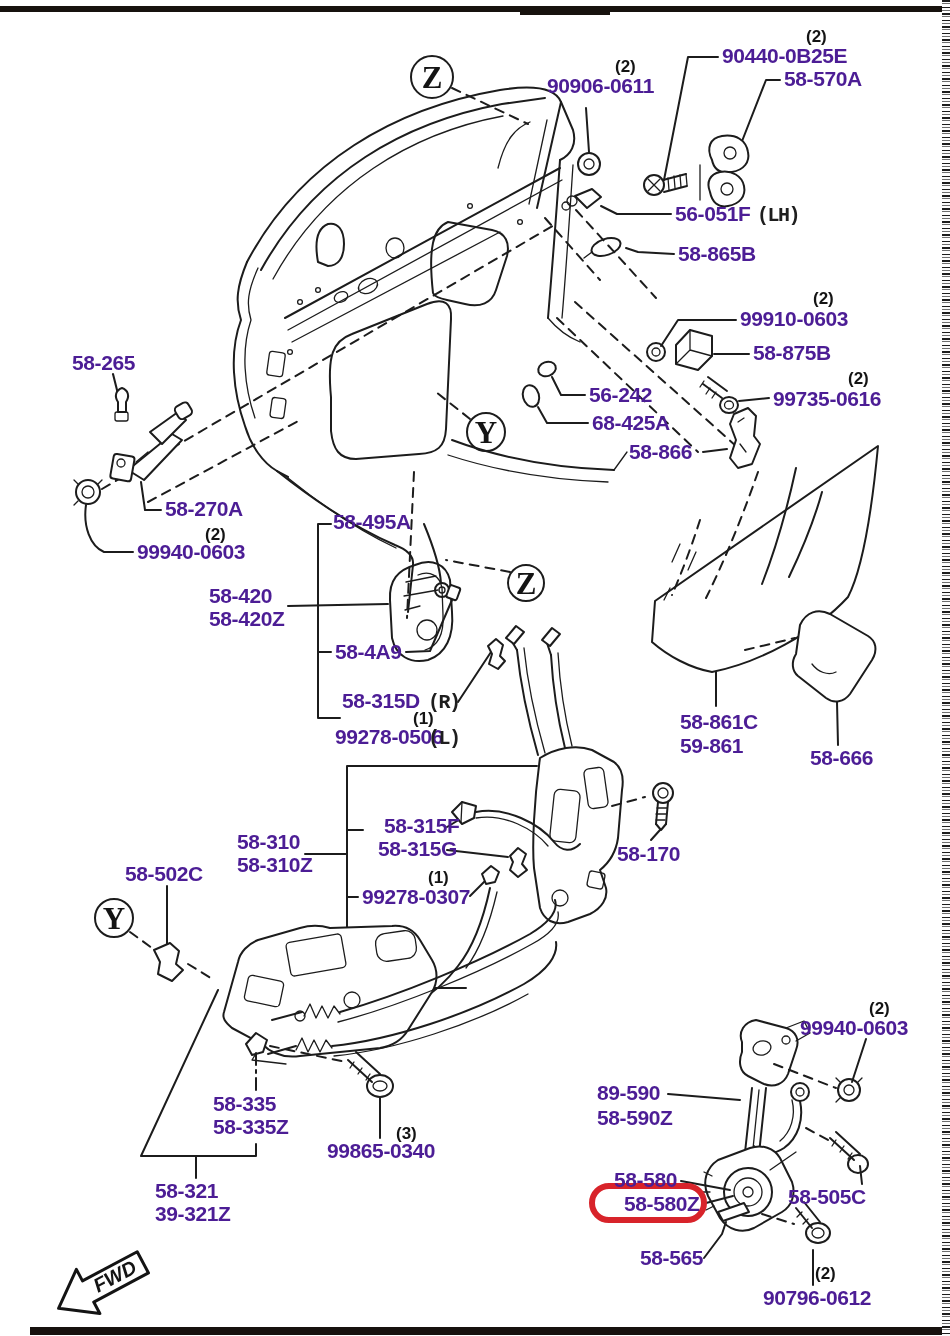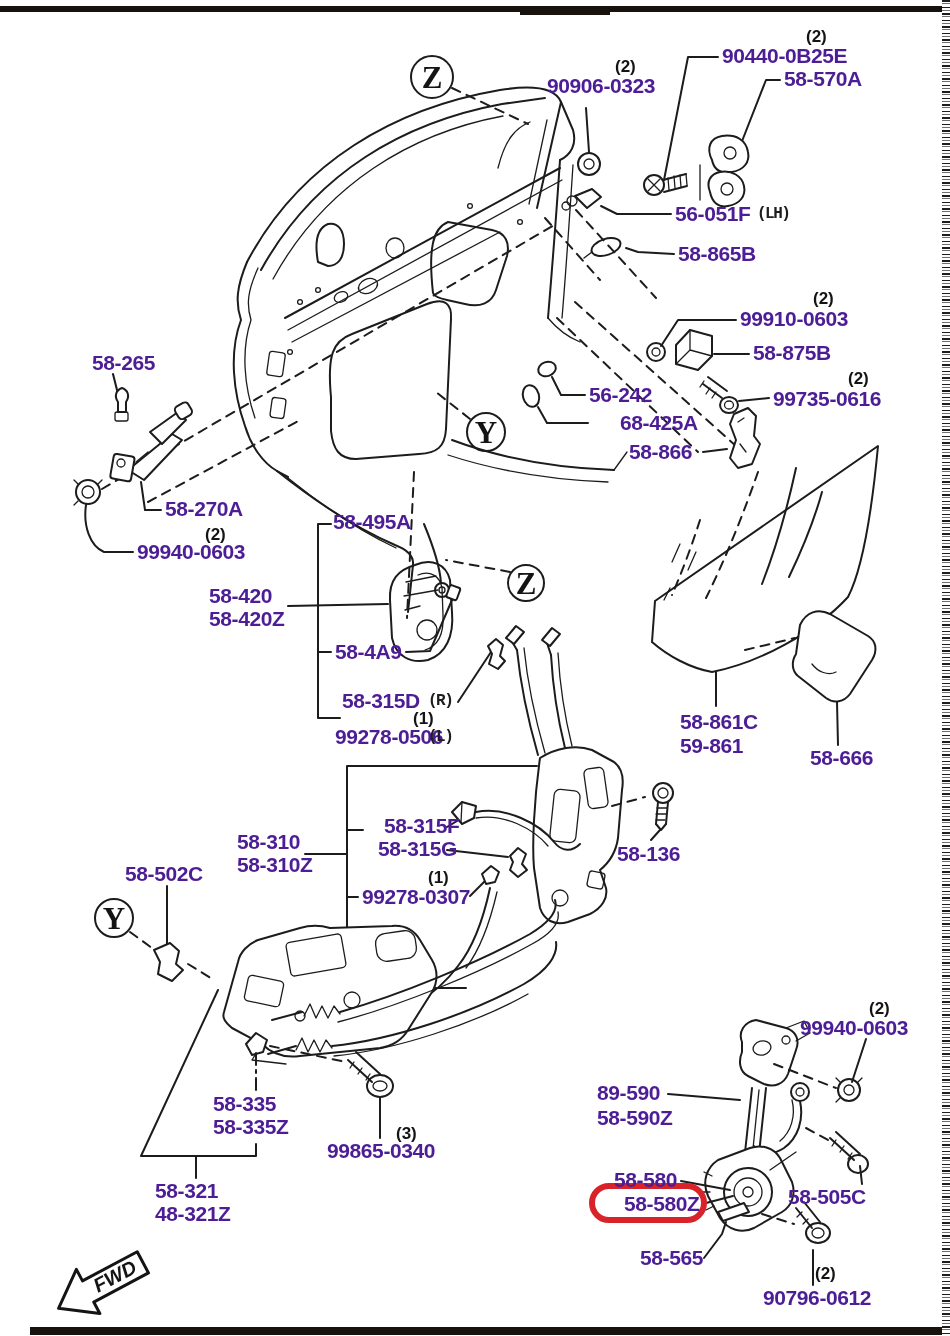--- a/index.html
+++ b/index.html
@@ -2,21 +2,21 @@
 <html><head>
 <meta charset="utf-8">
 <style>
   html,body{margin:0;padding:0;background:#e8e8e8}
   .page{position:relative;width:950px;height:1336px;background:#ffffff;overflow:hidden;
         font-family:"Liberation Sans",sans-serif}
   .art{position:absolute;left:0;top:0;width:950px;height:1336px}
   .lbl{position:absolute;font-weight:bold;font-size:21px;letter-spacing:-0.4px;
        color:#4c1d95;white-space:nowrap;line-height:1}
   .qty{position:absolute;font-weight:bold;font-size:17px;color:#141414;white-space:nowrap;line-height:1}
-  .suffix{position:absolute;font-family:"Liberation Mono",monospace;font-size:16px;font-weight:bold;
+  .suffix{position:absolute;font-family:"Liberation Mono",monospace;font-size:20px;font-weight:bold;
        letter-spacing:-1.5px;color:#1e1e1e;white-space:nowrap;line-height:1}
   .topbar{position:absolute;left:0;top:6px;width:942px;height:6px;background:#17120e}
   .topnotch{position:absolute;left:520px;top:12px;width:90px;height:3px;background:#17120e}
   .botbar{position:absolute;left:30px;top:1327px;width:912px;height:8px;background:#17120e}
   .edge{position:absolute;right:0;top:0;width:8px;height:1336px;
         background:repeating-linear-gradient(180deg,#1d1d1d 0px,#1d1d1d 1.5px,#fbfbfb 1.5px,#fbfbfb 3px,
         #6f6f6f 3px,#6f6f6f 4px,#ffffff 4px,#ffffff 6.5px)}
   svg .s{stroke:#1c1c1c;stroke-width:2;fill:none;stroke-linecap:round;stroke-linejoin:round}
   svg .sf{stroke:#1c1c1c;stroke-width:2;fill:#ffffff;stroke-linejoin:round}
   svg .t{stroke-width:1.3}
@@ -308,35 +308,35 @@
     <g transform="translate(100,1284) rotate(-28)">
       <path d="M-48,2 L-14,-24 L-14,-11 L48,-11 L48,13 L-14,13 L-14,26 Z" fill="#ffffff" stroke="#141414" stroke-width="3" stroke-linejoin="round"></path>
       <text class="fwd-text" x="-6" y="7">FWD</text>
     </g>
   </svg>
 
   <div class="qty" style="left:806px;top:28px">(2)</div>
   <div class="lbl" style="left:722px;top:45px">90440-0B25E</div>
   <div class="lbl" style="left:784px;top:68px">58-570A</div>
   <div class="qty" style="left:615px;top:58px">(2)</div>
-  <div class="lbl" style="left:547px;top:75px">90906-0323</div>
+  <div class="lbl" style="left:547px;top:75px">90906-0611</div>
   <div class="lbl" style="left:675px;top:203px">56-051F</div>
   <div class="suffix" style="left:757px;top:206px">(LH)</div>
   <div class="lbl" style="left:678px;top:243px">58-865B</div>
 
   <div class="qty" style="left:813px;top:290px">(2)</div>
   <div class="lbl" style="left:740px;top:308px">99910-0603</div>
   <div class="lbl" style="left:753px;top:342px">58-875B</div>
   <div class="qty" style="left:848px;top:370px">(2)</div>
   <div class="lbl" style="left:773px;top:388px">99735-0616</div>
   <div class="lbl" style="left:589px;top:384px">56-242</div>
-  <div class="lbl" style="left:620px;top:412px">68-425A</div>
+  <div class="lbl" style="left:592px;top:412px">68-425A</div>
   <div class="lbl" style="left:629px;top:441px">58-866</div>
 
-  <div class="lbl" style="left:92px;top:352px">58-265</div>
+  <div class="lbl" style="left:72px;top:352px">58-265</div>
   <div class="lbl" style="left:165px;top:498px">58-270A</div>
   <div class="qty" style="left:205px;top:526px">(2)</div>
   <div class="lbl" style="left:137px;top:541px">99940-0603</div>
 
   <div class="lbl" style="left:333px;top:511px">58-495A</div>
   <div class="lbl" style="left:209px;top:585px">58-420</div>
   <div class="lbl" style="left:209px;top:608px">58-420Z</div>
   <div class="lbl" style="left:335px;top:641px">58-4A9</div>
   <div class="lbl" style="left:342px;top:690px">58-315D</div>
   <div class="suffix" style="left:428px;top:693px">(R)</div>
@@ -345,31 +345,31 @@
   <div class="suffix" style="left:428px;top:729px">(L)</div>
 
   <div class="lbl" style="left:680px;top:711px">58-861C</div>
   <div class="lbl" style="left:680px;top:735px">59-861</div>
   <div class="lbl" style="left:810px;top:747px">58-666</div>
 
   <div class="lbl" style="left:384px;top:815px">58-315F</div>
   <div class="lbl" style="left:378px;top:838px">58-315G</div>
   <div class="lbl" style="left:237px;top:831px">58-310</div>
   <div class="lbl" style="left:237px;top:854px">58-310Z</div>
-  <div class="lbl" style="left:617px;top:843px">58-136</div>
+  <div class="lbl" style="left:617px;top:843px">58-170</div>
   <div class="qty" style="left:428px;top:869px">(1)</div>
   <div class="lbl" style="left:362px;top:886px">99278-0307</div>
 
   <div class="lbl" style="left:125px;top:863px">58-502C</div>
   <div class="lbl" style="left:213px;top:1093px">58-335</div>
   <div class="lbl" style="left:213px;top:1116px">58-335Z</div>
   <div class="qty" style="left:396px;top:1125px">(3)</div>
   <div class="lbl" style="left:327px;top:1140px">99865-0340</div>
   <div class="lbl" style="left:155px;top:1180px">58-321</div>
-  <div class="lbl" style="left:155px;top:1203px">48-321Z</div>
+  <div class="lbl" style="left:155px;top:1203px">39-321Z</div>
 
   <div class="qty" style="left:869px;top:1000px">(2)</div>
   <div class="lbl" style="left:800px;top:1017px">99940-0603</div>
   <div class="lbl" style="left:597px;top:1082px">89-590</div>
   <div class="lbl" style="left:597px;top:1107px">58-590Z</div>
   <div class="lbl" style="left:614px;top:1169px">58-580</div>
   <div class="lbl" style="left:624px;top:1193px">58-580Z</div>
   <div class="lbl" style="left:788px;top:1186px">58-505C</div>
   <div class="lbl" style="left:640px;top:1247px">58-565</div>
   <div class="qty" style="left:815px;top:1265px">(2)</div>

